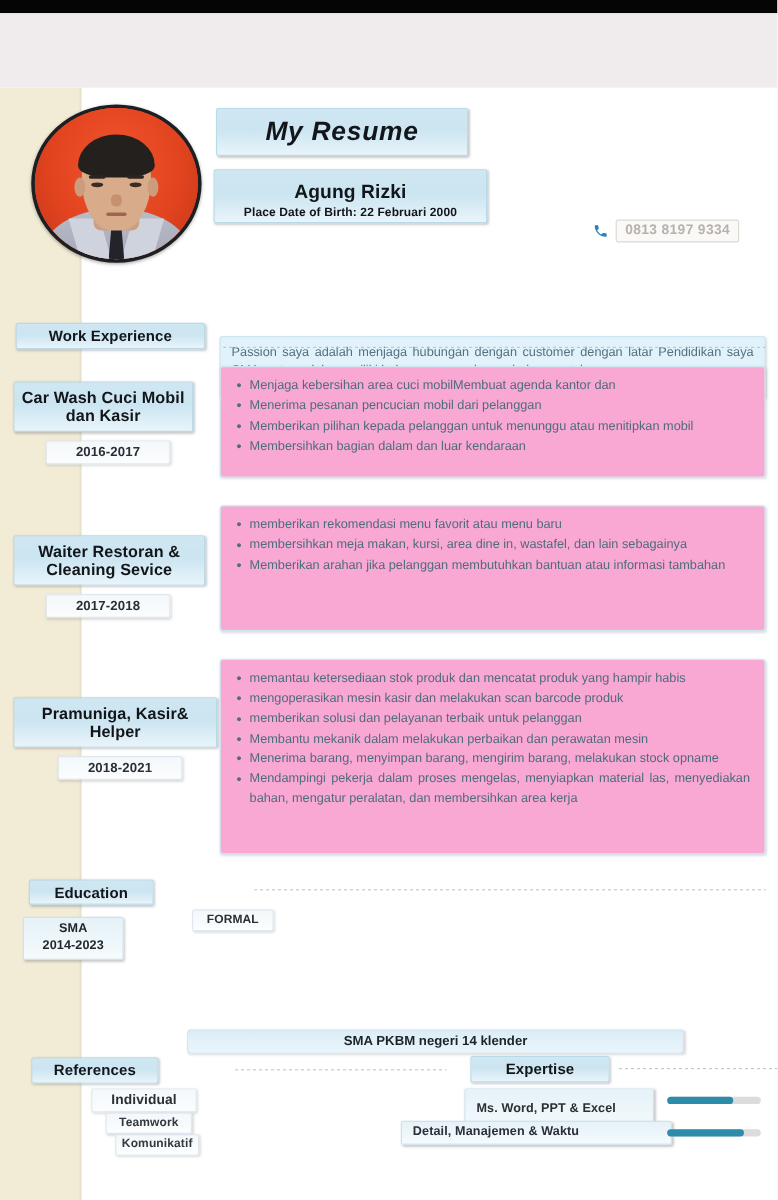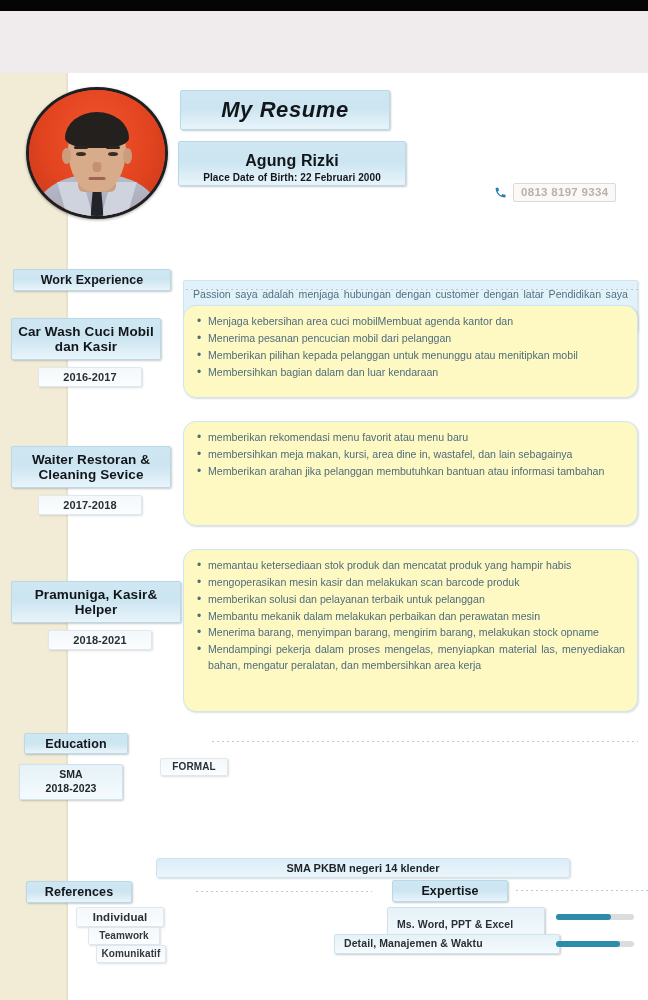--- a/index.html
+++ b/index.html
@@ -263,23 +263,23 @@
   }
   .date-chip {
     font-size: 11px;
     font-weight: bold;
     color: #2a2f35;
   }
 
   .bullets {
     position: absolute;
     box-sizing: border-box;
-    background: #fef9c3;
+    background: #f9a8d4;
     border: 1px solid #cfe6f1;
-    border-radius: 13px;
+    border-radius: 3px;
     box-shadow: 1px 1px 2px rgba(130,135,140,0.28);
     color: #4e6c7c;
     font-size: 10.6px;
     line-height: 1.45;
     padding: 8px 12px 8px 10px;
   }
   .bullets ul { margin: 0; padding: 0 0 0 14px; list-style: none; }
   .bullets li {
     position: relative;
     margin: 0 0 1.5px 0;
@@ -425,23 +425,23 @@
         <li>Membantu mekanik dalam melakukan perbaikan dan perawatan mesin</li>
         <li>Menerima barang, menyimpan barang, mengirim barang, melakukan stock opname</li>
         <li>Mendampingi pekerja dalam proses mengelas, menyiapkan material las, menyediakan bahan, mengatur peralatan, dan membersihkan area kerja</li>
       </ul>
     </div>
 
     <div class="chip sec-head" style="left:24px; top:660px; width:104px; height:21px;">Education</div>
 
     <div class="rule" style="left:212px; top:668px; width:426px;"></div>
 
-    <div class="chip pale" style="left:19px; top:691px; width:104px; height:36px; flex-direction:column;">
+    <div class="chip pale" style="left:19px; top:691px; width:84px; height:36px; flex-direction:column;">
       <span style="font-size:10.5px;font-weight:bold;color:#22272c;">SMA</span>
-      <span style="font-size:10.5px;font-weight:bold;color:#22272c;margin-top:2px;">2018-2023</span>
+      <span style="font-size:10.5px;font-weight:bold;color:#22272c;margin-top:2px;">2014-2023</span>
     </div>
 
     <div class="chip ghost formal-chip" style="left:160px; top:685px; width:68px; height:18px;">FORMAL</div>
 
     <div class="school-bar">SMA PKBM negeri 14 klender</div>
 
     <div class="chip sec-head" style="left:26px; top:808px; width:106px; height:22px;">References</div>
 
     <div class="rule" style="left:196px; top:818px; width:176px;"></div>
 

